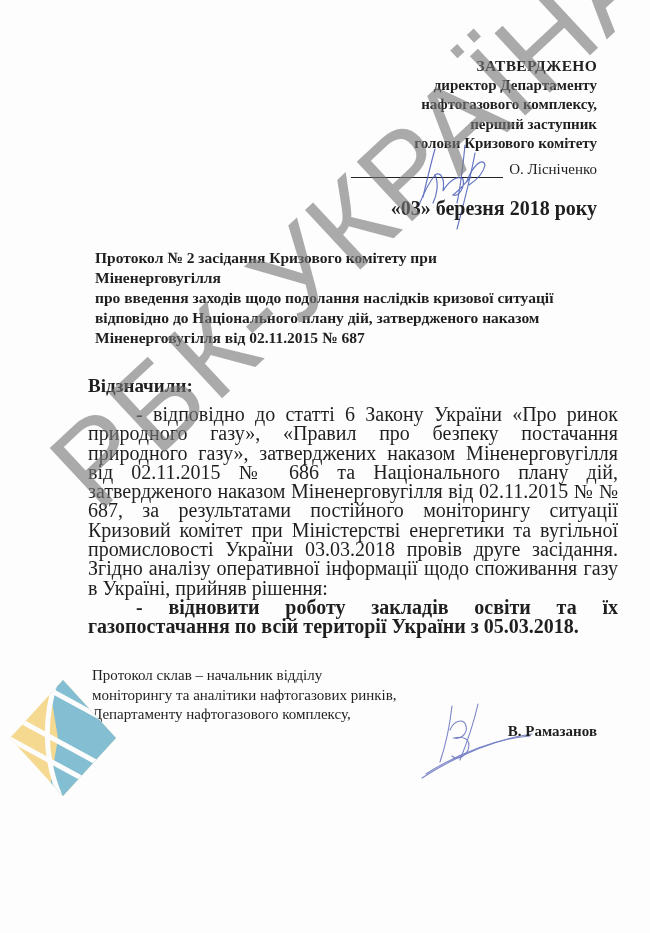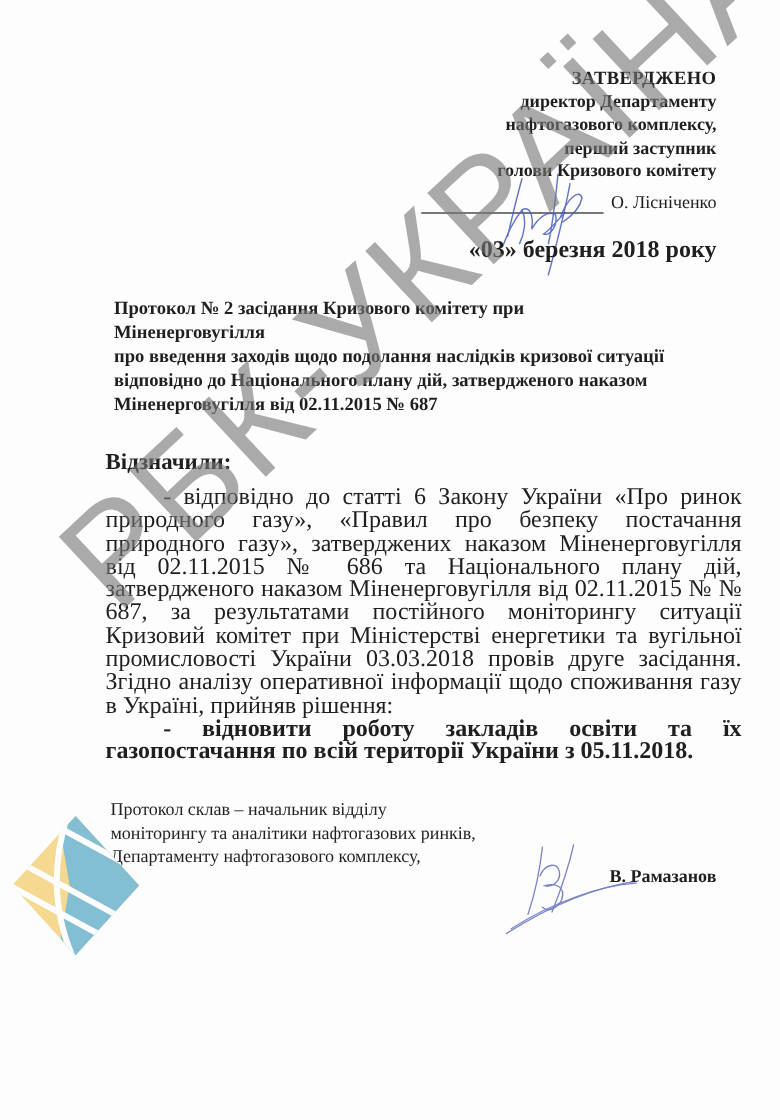--- a/index.html
+++ b/index.html
@@ -84,21 +84,21 @@
     <div>Протокол № 2 засідання Кризового комітету при Міненерговугілля</div>
     <div>про введення заходів щодо подолання наслідків кризової ситуації</div>
     <div>відповідно до Національного плану дій, затвердженого наказом</div>
     <div>Міненерговугілля від 02.11.2015 № 687</div>
   </div>
 
   <div class="noted">Відзначили:</div>
 
   <div class="body">
     <p>- відповідно до статті 6 Закону України «Про ринок природного газу», «Правил про безпеку постачання природного газу», затверджених наказом Міненерговугілля від 02.11.2015 № 686 та Національного плану дій, затвердженого наказом Міненерговугілля від 02.11.2015 № № 687, за результатами постійного моніторингу ситуації Кризовий комітет при Міністерстві енергетики та вугільної промисловості України 03.03.2018 провів друге засідання. Згідно аналізу оперативної інформації щодо споживання газу в Україні, прийняв рішення:</p>
-    <p class="decision">- відновити роботу закладів освіти та їх газопостачання по всій території України з 05.11.2018.</p>
+    <p class="decision">- відновити роботу закладів освіти та їх газопостачання по всій території України з 05.03.2018.</p>
   </div>
 
   <div class="compiled">
     <div>Протокол склав – начальник відділу</div>
     <div>моніторингу та аналітики нафтогазових ринків,</div>
     <div>Департаменту нафтогазового комплексу,</div>
   </div>
 
   <svg class="sig" style="left:420px;top:700px;" width="120" height="80" viewBox="0 0 120 80">
     <g fill="none" stroke="#5a66b8" stroke-width="1.1" stroke-linecap="round" opacity="0.8">

